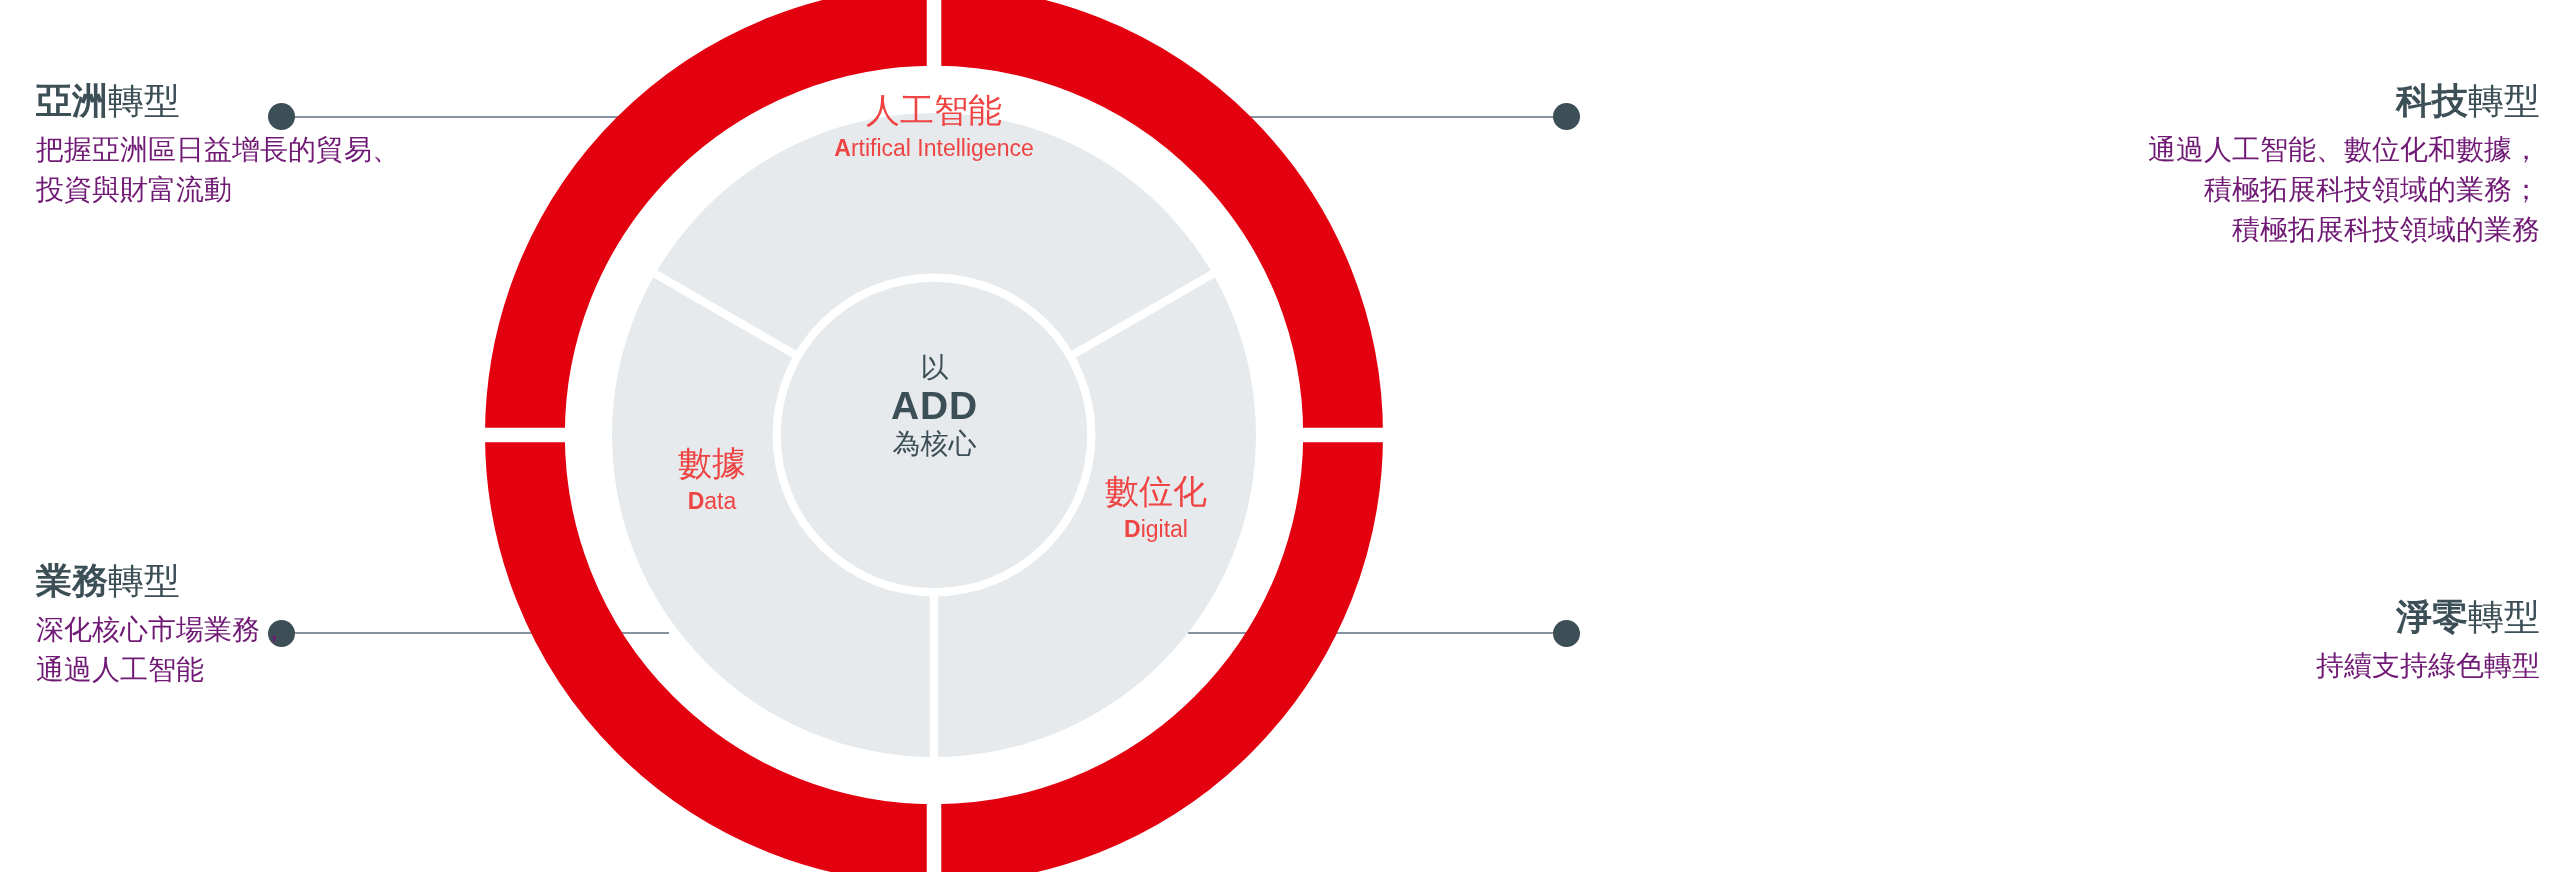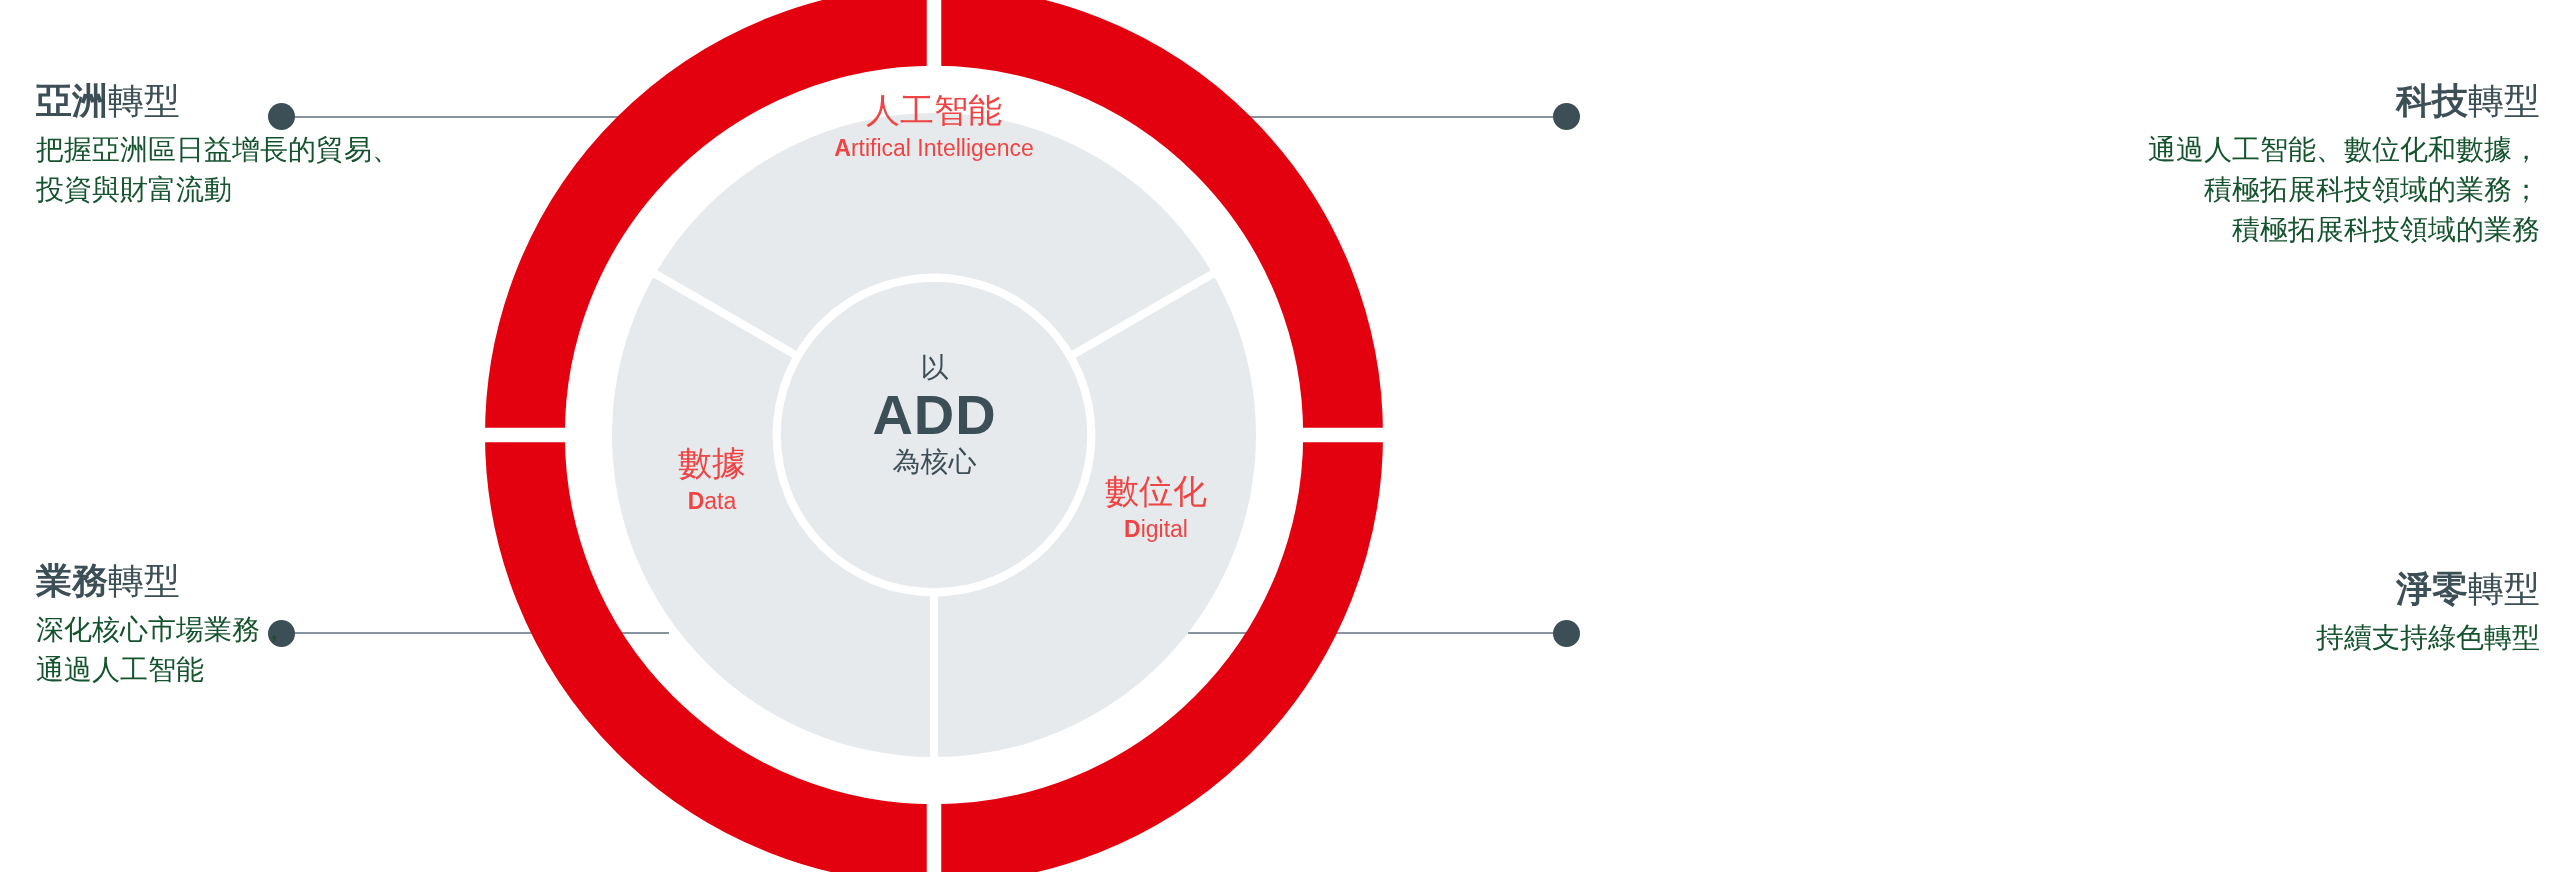--- a/index.html
+++ b/index.html
@@ -47,21 +47,21 @@
   }
   .callout .title .strong {
     font-weight: 700;
   }
   .callout .title .light {
     font-weight: 400;
   }
   .callout .desc {
     font-size: 28px;
     line-height: 1.42;
-    color: #14532d;
+    color: #701a75;
     font-weight: 400;
     margin: 0;
   }
   .callout.left  { text-align: left; }
   .callout.right { text-align: right; }
 
   
   #donut {
     position: absolute;
     left: 485px;
@@ -92,21 +92,21 @@
   }
   .ringtext .en b { font-weight: 700; }
 
   #core {
     position: absolute;
     text-align: center;
     color: #3c4e56;
     line-height: 1.05;
   }
   #core .pre  { font-size: 28px; font-weight: 400; display:block; }
-  #core .main { font-size: 56px; font-weight: 700; display:block; letter-spacing: 0.9px; margin: 3.6px 0 1.8px; }
+  #core .main { font-size: 39px; font-weight: 700; display:block; letter-spacing: 0.9px; margin: 3.6px 0 1.8px; }
   #core .post { font-size: 28px; font-weight: 400; display:block; }
 </style>
 </head>
 <body>
 
 <div id="stage">
 
   <div class="connector" style="left:288px;  top:116px; width:381px;"></div>
   <div class="bullet" style="left:268px;  top:103px;"></div>
 
@@ -137,21 +137,21 @@
   </div>
 
   <div class="callout left" style="left:36px; top:560px; width:562px;">
     <div class="title"><span class="strong">業務</span><span class="light">轉型</span></div>
     <div class="desc">
       <div>深化核心市場業務，</div>
       <div>通過人工智能</div>
     </div>
   </div>
 
-  <div class="callout right" style="right:36px; top:568px; width:653px;">
+  <div class="callout right" style="right:36px; top:596px; width:653px;">
     <div class="title"><span class="strong">淨零</span><span class="light">轉型</span></div>
     <div class="desc">
       <div>持續支持綠色轉型</div>
     </div>
   </div>
 
   <div id="donut">
     <svg width="898" height="898" viewBox="0 0 990 990" xmlns="http://www.w3.org/2000/svg">
 
       <g fill="none" stroke="#E3000F" stroke-width="88">

